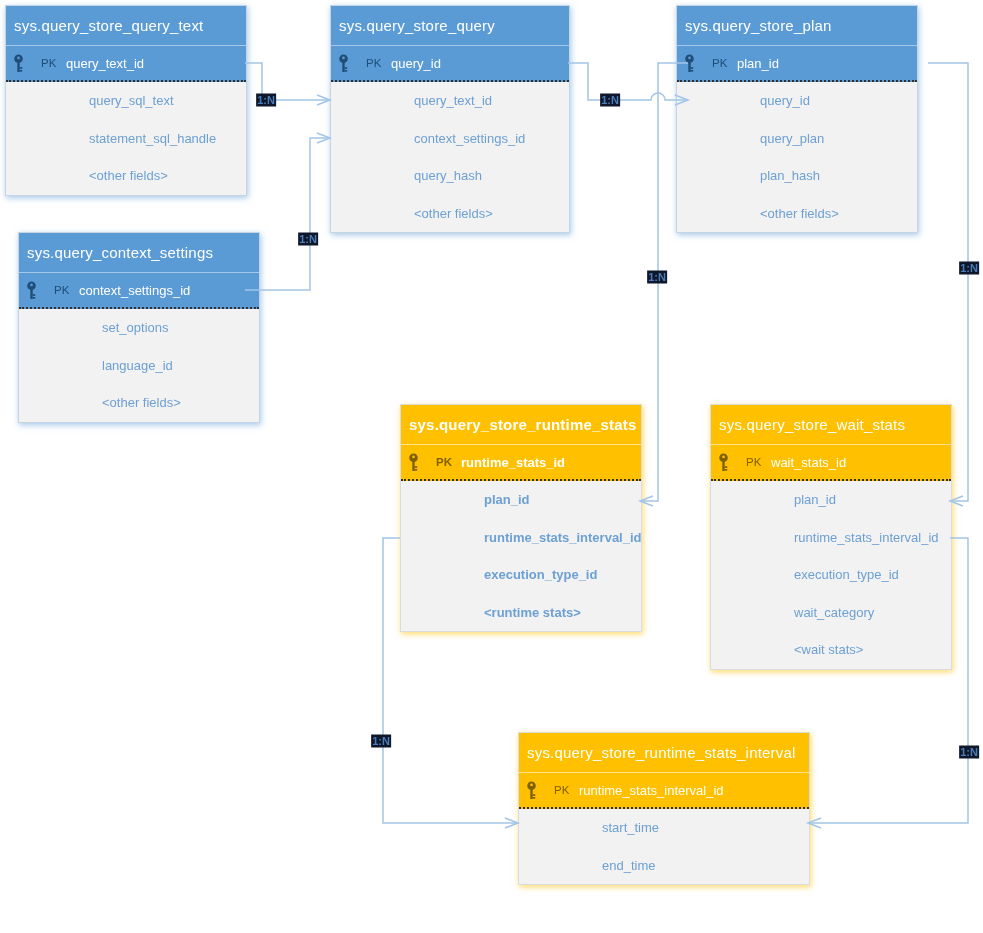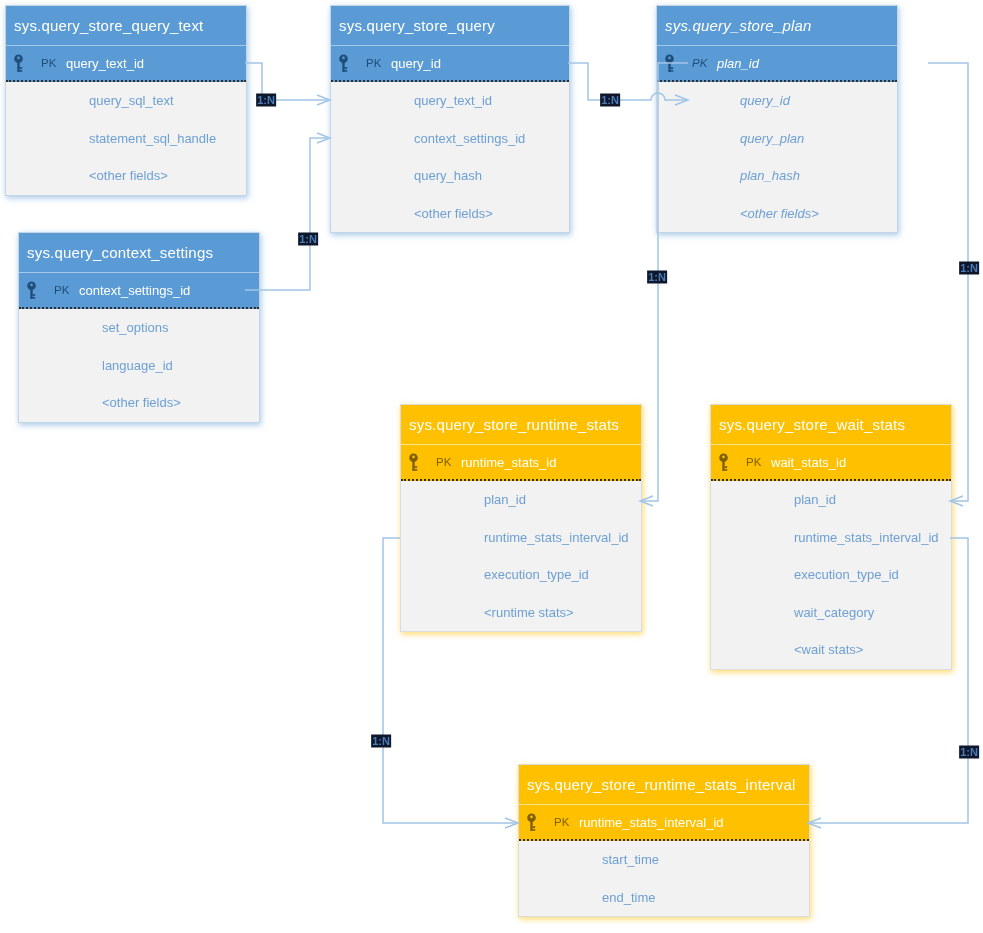--- a/index.html
+++ b/index.html
@@ -89,21 +89,21 @@
       <div class="field-row">
         <span class="field-name">context_settings_id</span>
       </div>
       <div class="field-row">
         <span class="field-name">query_hash</span>
       </div>
       <div class="field-row">
         <span class="field-name">&lt;other fields&gt;</span>
       </div>
     </div>
-    <div class="entity blue" style="left: 656px; top: 5px; width: 240px; height: 226px; font-style: italic;">
+    <div class="entity blue" style="left: 676px; top: 5px; width: 240px; height: 226px;">
       <div class="entity-title">sys.query_store_plan</div>
       <div class="pk-row">
         <span class="key-icon">
           <svg width="13" height="19" viewBox="0 0 13 19">
             <circle cx="6.5" cy="4.8" r="4.3" fill="#1f4e79"></circle>
             <circle cx="6.5" cy="3.9" r="1.3" fill="#5b9bd5"></circle>
             <rect x="5.3" y="8.2" width="2.4" height="9.8" fill="#1f4e79"></rect>
             <rect x="7.6" y="13.2" width="2.6" height="1.7" fill="#1f4e79"></rect>
             <rect x="7.6" y="16" width="2.6" height="1.7" fill="#1f4e79"></rect>
           </svg>
@@ -142,21 +142,21 @@
       <div class="field-row">
         <span class="field-name">set_options</span>
       </div>
       <div class="field-row">
         <span class="field-name">language_id</span>
       </div>
       <div class="field-row">
         <span class="field-name">&lt;other fields&gt;</span>
       </div>
     </div>
-    <div class="entity orange" style="left: 400px; top: 404px; width: 240px; height: 226px;">
+    <div class="entity orange" style="left: 400px; top: 404px; width: 240px; height: 226px; font-weight: bold;">
       <div class="entity-title">sys.query_store_runtime_stats</div>
       <div class="pk-row">
         <span class="key-icon">
           <svg width="13" height="19" viewBox="0 0 13 19">
             <circle cx="6.5" cy="4.8" r="4.3" fill="#7f6000"></circle>
             <circle cx="6.5" cy="3.9" r="1.3" fill="#ffc000"></circle>
             <rect x="5.3" y="8.2" width="2.4" height="9.8" fill="#7f6000"></rect>
             <rect x="7.6" y="13.2" width="2.6" height="1.7" fill="#7f6000"></rect>
             <rect x="7.6" y="16" width="2.6" height="1.7" fill="#7f6000"></rect>
           </svg>
@@ -201,21 +201,21 @@
       <div class="field-row">
         <span class="field-name">execution_type_id</span>
       </div>
       <div class="field-row">
         <span class="field-name">wait_category</span>
       </div>
       <div class="field-row">
         <span class="field-name">&lt;wait stats&gt;</span>
       </div>
     </div>
-    <div class="entity orange" style="left: 518px; top: 764px; width: 290px; height: 151px;">
+    <div class="entity orange" style="left: 518px; top: 732px; width: 290px; height: 151px;">
       <div class="entity-title">sys.query_store_runtime_stats_interval</div>
       <div class="pk-row">
         <span class="key-icon">
           <svg width="13" height="19" viewBox="0 0 13 19">
             <circle cx="6.5" cy="4.8" r="4.3" fill="#7f6000"></circle>
             <circle cx="6.5" cy="3.9" r="1.3" fill="#ffc000"></circle>
             <rect x="5.3" y="8.2" width="2.4" height="9.8" fill="#7f6000"></rect>
             <rect x="7.6" y="13.2" width="2.6" height="1.7" fill="#7f6000"></rect>
             <rect x="7.6" y="16" width="2.6" height="1.7" fill="#7f6000"></rect>
           </svg>

